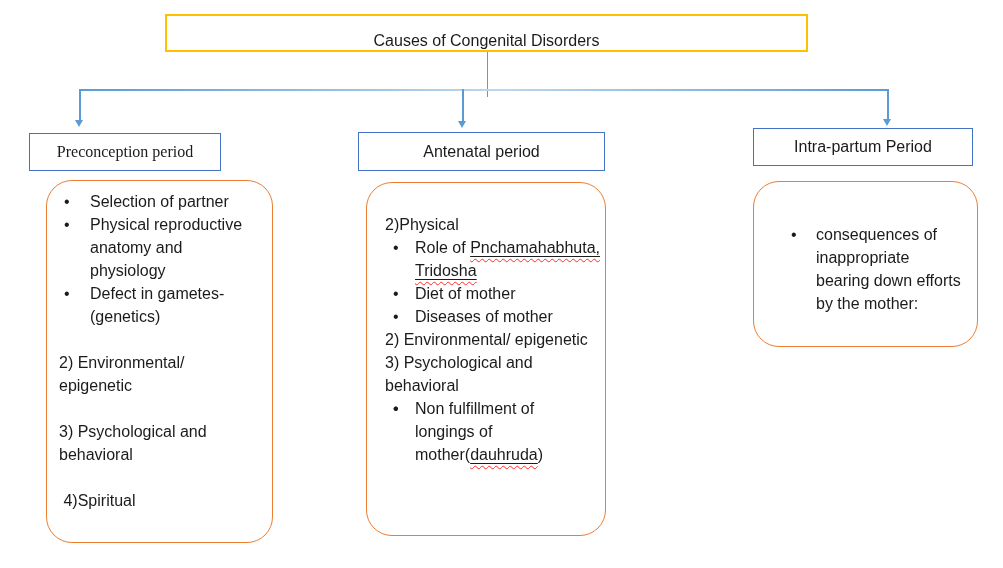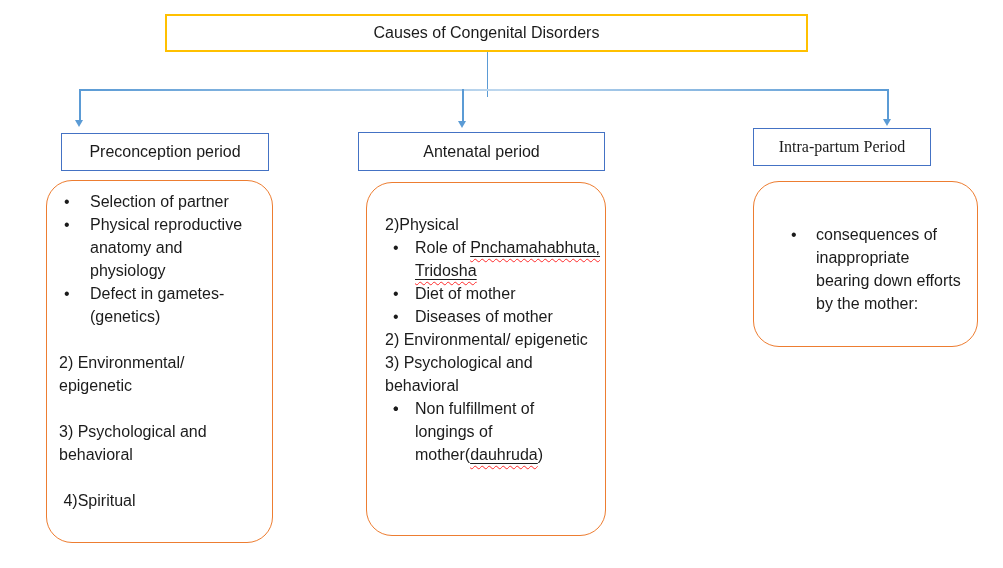--- a/index.html
+++ b/index.html
@@ -5,21 +5,21 @@
   html,body { margin:0; padding:0; background:#ffffff; }
   body {
     width:1003px; height:568px; position:relative; overflow:hidden;
     font-family:"Liberation Sans", sans-serif; color:var(--text,#1b1b1b);
   }
   * { box-sizing:border-box; }
 
   .title-box {
     position:absolute; left:165px; top:14px; width:643px; height:38px;
     border:2px solid var(--title_border,#FFC000);
-    display:flex; align-items:center; justify-content:center;
+    display:flex; align-items:flex-end; justify-content:center;
     font-size:16px; background:#fff;
   }
 
   
   .stem { position:absolute; left:487px; top:52px; width:1.4px; height:45px; background:var(--connector,#5B9BD5); }
   .hline {
     position:absolute; left:79px; top:89px; width:809px; height:1.6px;
     background:linear-gradient(90deg, var(--connector,#5B9BD5), var(--connector_light,#BDD7EE) 52%, var(--connector,#5B9BD5));
   }
   .aline { position:absolute; width:1.6px; background:var(--connector,#5B9BD5); }
@@ -33,23 +33,23 @@
   }
   .ah-1 { left:75px;  top:120px; }
   .ah-2 { left:458px; top:121px; }
   .ah-3 { left:883px; top:119px; }
 
   
   .hdr {
     position:absolute; border:1.6px solid var(--header_border,#4472C4); background:#fff;
     display:flex; align-items:center; justify-content:center; font-size:16px;
   }
-  .hdr-l { left:61px;  top:133px; width:208px; height:38px; }
+  .hdr-l { left:29px;  top:133px; width:192px; height:38px;font-family:Liberation Serif, serif; }
   .hdr-m { left:358px; top:132px; width:247px; height:39px; }
-  .hdr-r { left:753px; top:128px; width:178px; height:38px;font-family:Liberation Serif, serif; }
+  .hdr-r { left:753px; top:128px; width:220px; height:38px; }
 
   
   .content {
     position:absolute; border:1.4px solid var(--content_border,#ED7D31);
     border-radius:26px; font-size:16px; line-height:23px; background:#fff;
   }
   .content-l { left:46px;  top:180px; width:227px; height:363px; padding-top:9px;  --plain:12px; --glyph:17px; --btext:43px; }
   .content-m { left:366px; top:182px; width:240px; height:354px; padding-top:30px; --plain:18px; --glyph:26px; --btext:48px; }
   .content-r { left:753px; top:181px; width:225px; height:166px; padding-top:41px; --plain:37px; --glyph:37px; --btext:62px; }
 

